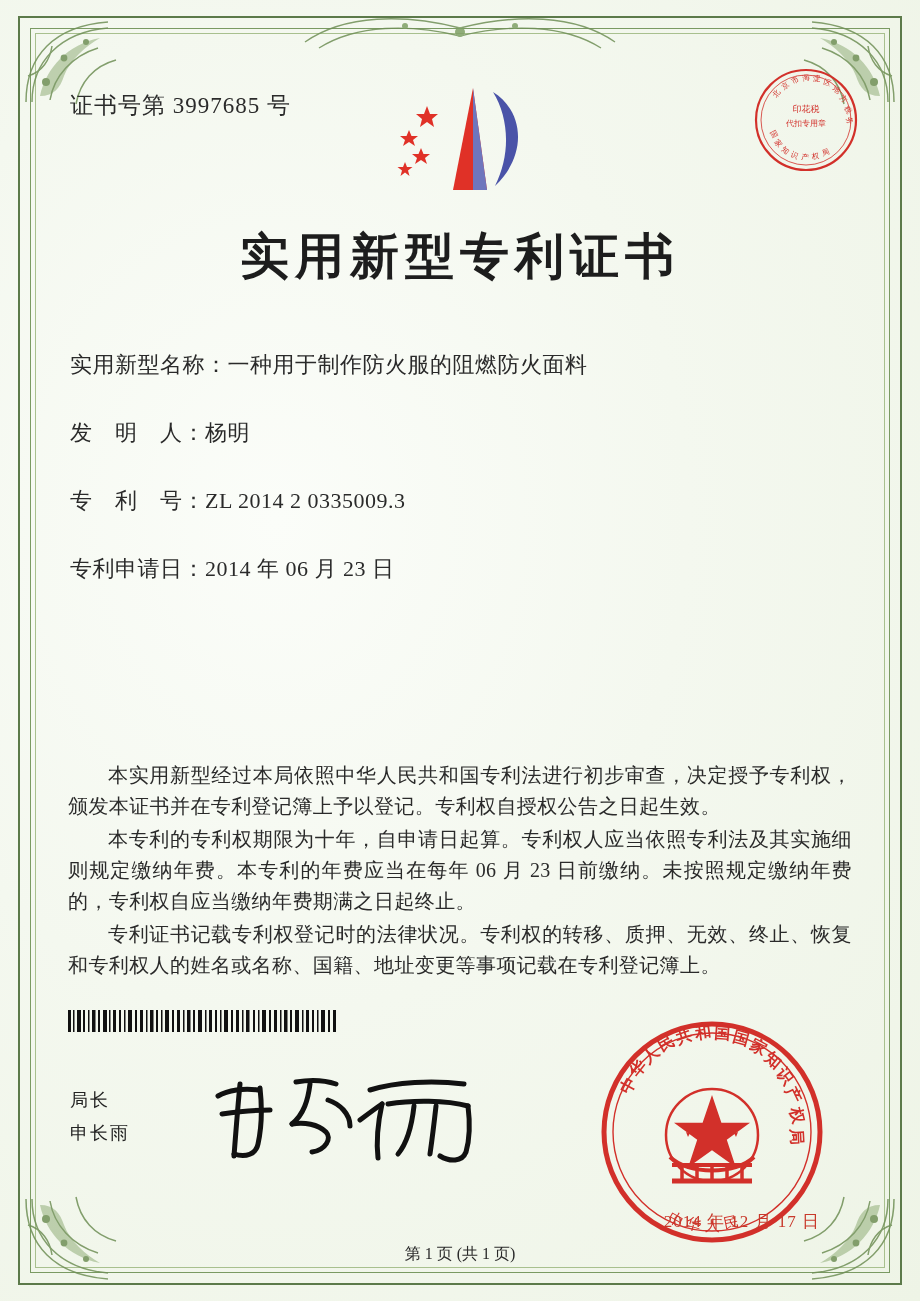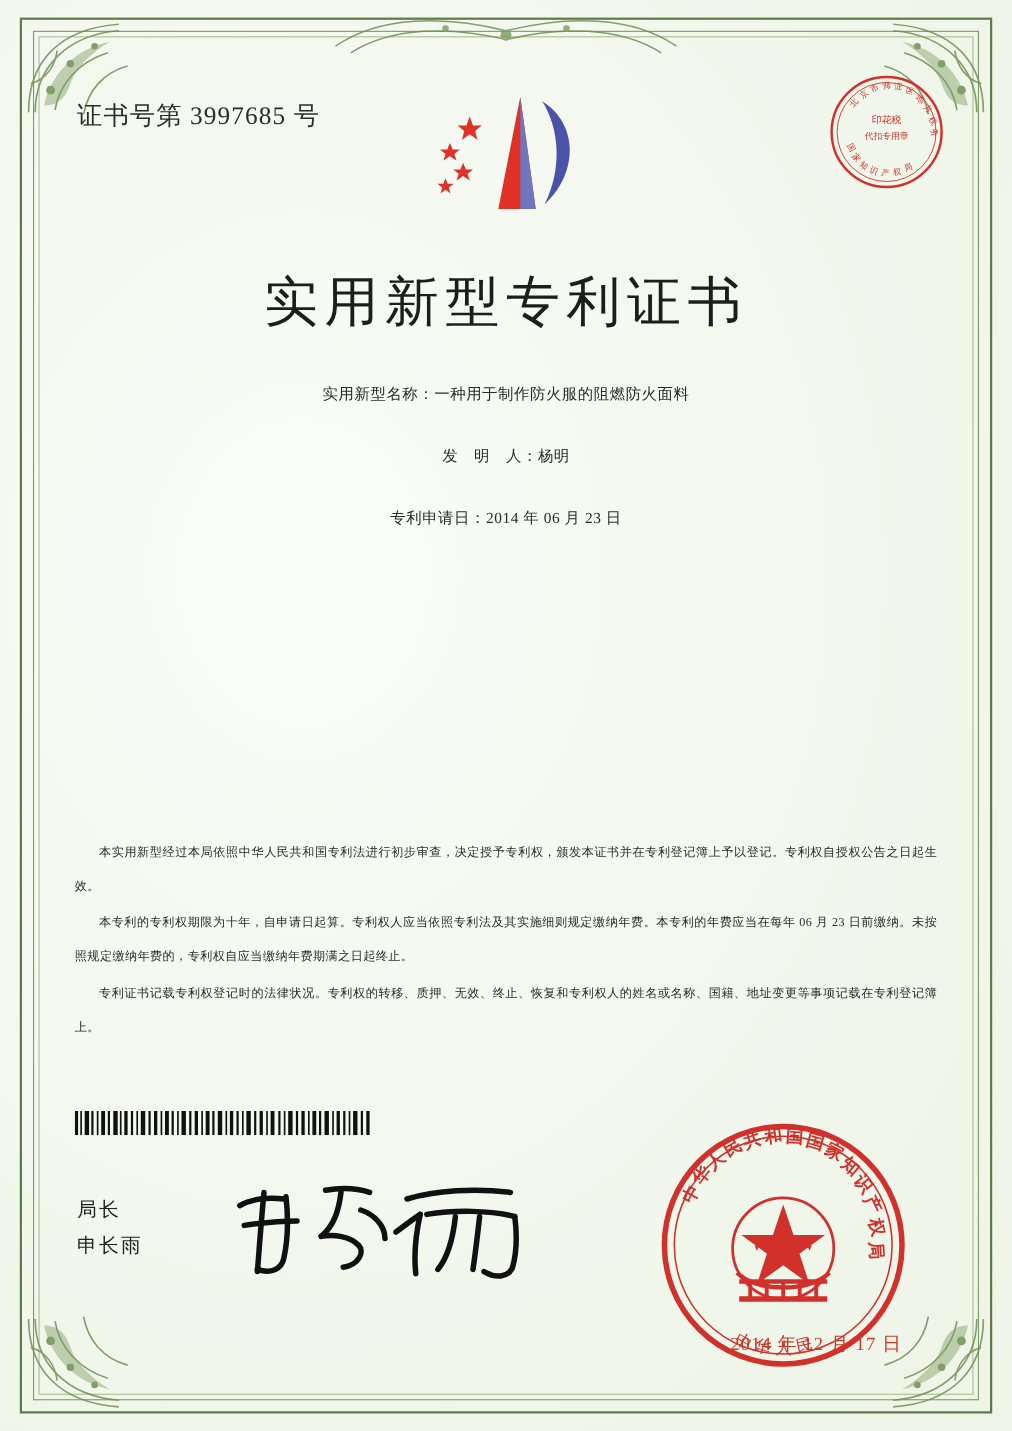--- a/index.html
+++ b/index.html
@@ -90,54 +90,53 @@
     position: absolute;
     right: -6px;
     top: 0px;
     width: 120px;
     height: 120px;
   }
   .stamp-top svg { display:block; width:100%; height:100%; }
 
   .title {
     position: absolute;
-    top: 182px;
+    top: 164px;
     left: 0;
     right: 0;
     text-align: center;
     font-size: 49px;
-    font-weight: normal;
+    font-weight: bold;
     letter-spacing: 6px;
     color: #1d1d1d;
     font-family: "Liberation Serif", "DejaVu Serif", serif;
   }
 
   .fields {
     position: absolute;
     top: 290px;
     left: 10px;
     right: 10px;
   }
   .field {
-    font-size: 14px;
+    font-size: 22px;
     color: #2a2a2a;
     margin-bottom: 38px;
     letter-spacing: .5px;
     white-space: nowrap;
-    text-align: center;
   }
   .field .lbl { }
   .field .val { }
 
   .paras {
     position: absolute;
     top: 700px;
     left: 8px;
     right: 8px;
-    font-size: 11px;
+    font-size: 20px;
     line-height: 31px;
     color: #2a2a2a;
     text-align: justify;
   }
   .para { text-indent: 2em; margin-bottom: 2px; letter-spacing: .4px; }
 
   
   .barcode {
     position: absolute;
     left: 8px;
@@ -326,20 +325,23 @@
     </div>
 
     <div class="title">实用新型专利证书</div>
 
     <div class="fields">
       <div class="field">
         <span class="lbl">实用新型名称：</span><span class="val">一种用于制作防火服的阻燃防火面料</span>
       </div>
       <div class="field">
         <span class="lbl">发　明　人：</span><span class="val">杨明</span>
+      </div>
+      <div class="field">
+        <span class="lbl">专　利　号：</span><span class="val">ZL 2014 2 0335009.3</span>
       </div>
       <div class="field">
         <span class="lbl">专利申请日：</span><span class="val">2014 年 06 月 23 日</span>
       </div>
     </div>
 
     <div class="paras">
       <div class="para">本实用新型经过本局依照中华人民共和国专利法进行初步审查，决定授予专利权，颁发本证书并在专利登记簿上予以登记。专利权自授权公告之日起生效。</div>
       <div class="para">本专利的专利权期限为十年，自申请日起算。专利权人应当依照专利法及其实施细则规定缴纳年费。本专利的年费应当在每年 06 月 23 日前缴纳。未按照规定缴纳年费的，专利权自应当缴纳年费期满之日起终止。</div>
       <div class="para">专利证书记载专利权登记时的法律状况。专利权的转移、质押、无效、终止、恢复和专利权人的姓名或名称、国籍、地址变更等事项记载在专利登记簿上。</div>
@@ -468,15 +470,16 @@
           <text x="72" y="205" transform="rotate(30 72 205)">中</text>
           <text x="90" y="212" transform="rotate(16 90 212)">华</text>
           <text x="110" y="215" transform="rotate(3 110 215)">人</text>
           <text x="130" y="214" transform="rotate(-12 130 214)">民</text>
         </g>
       </svg>
     </div>
 
     <div class="seal-date">2014 年 12 月 17 日</div>
 
+    <div class="footer">第 1 页 (共 1 页)</div>
 
   </div>
 </div>
 
 </body></html>

